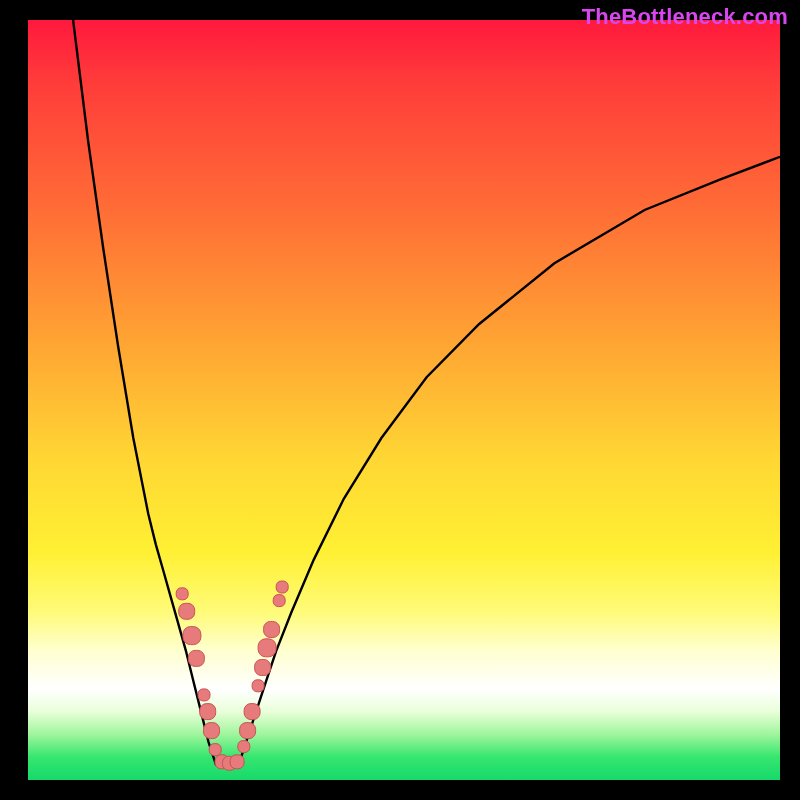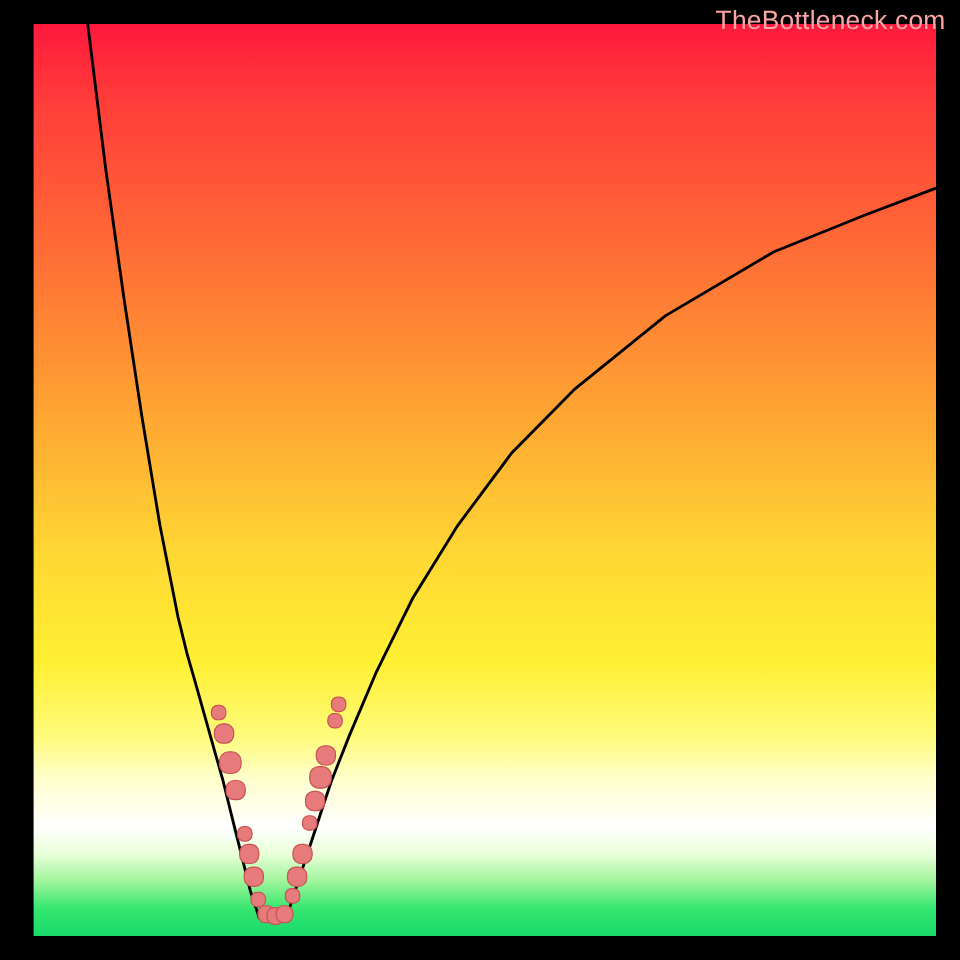--- a/index.html
+++ b/index.html
@@ -39,24 +39,24 @@
       #e9ffd9 91%,
       #9ff59c 94%,
       #35e66f 97%,
       #17d96a 100%
     );
   }
   .watermark {
     position: absolute;
     top: 4px;
     right: 12px;
-    color: #fca5a5;
+    color: #d946ef;
     font-size: 22px;
     letter-spacing: 0.2px;
-    font-weight: 400;
+    font-weight: 700;
     user-select: none;
   }
   svg.curve {
     position: absolute;
     left: 0; top: 0;
     width: 752px;
     height: 760px;
   }
 </style>
 </head>

